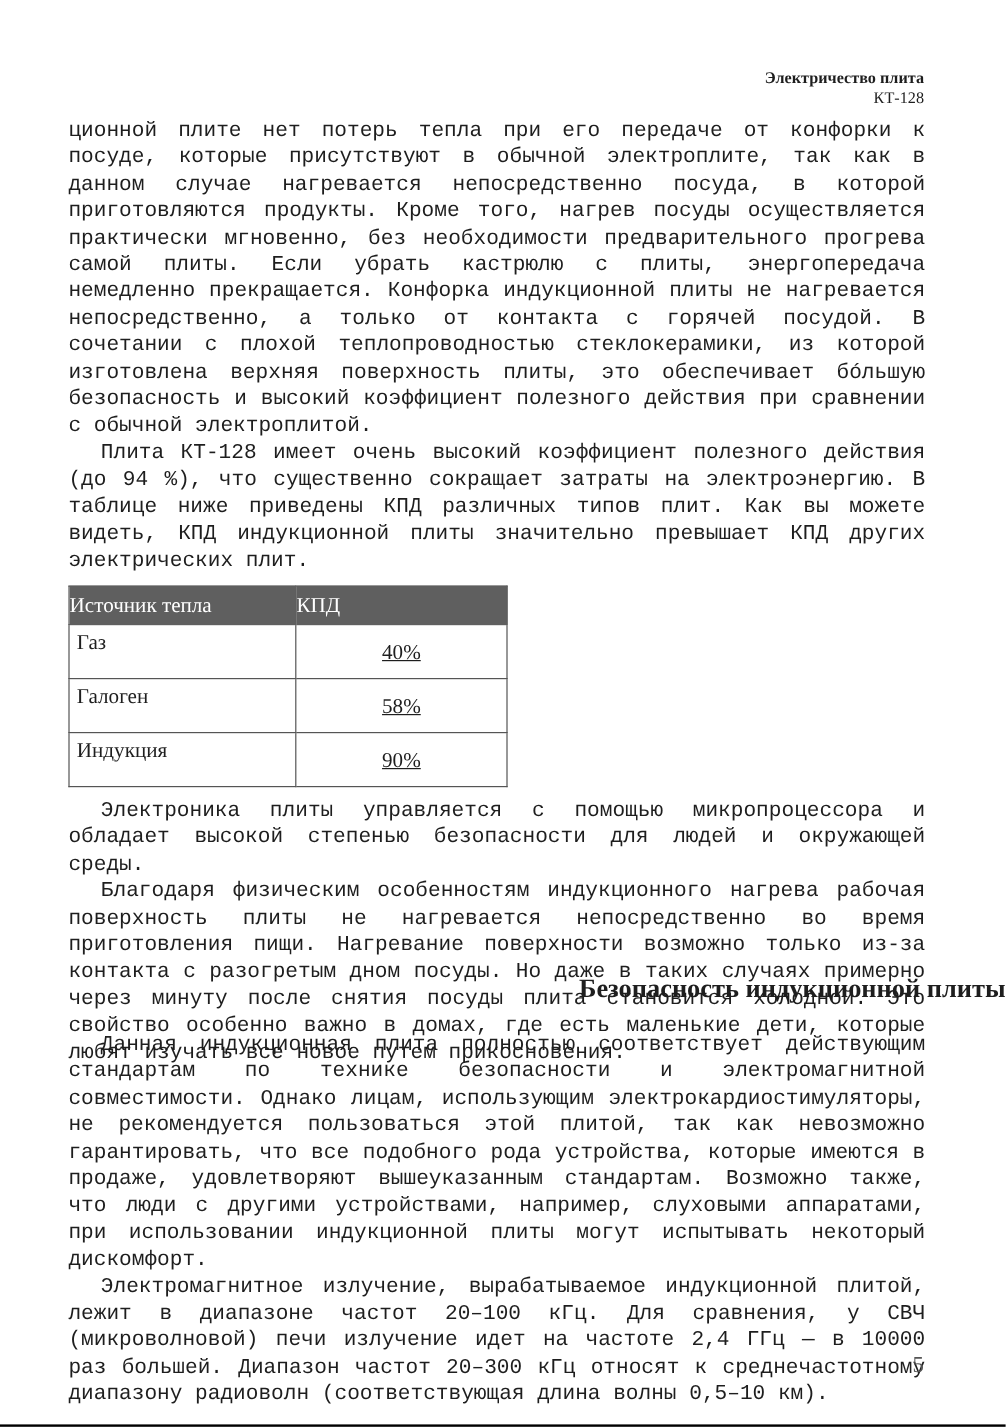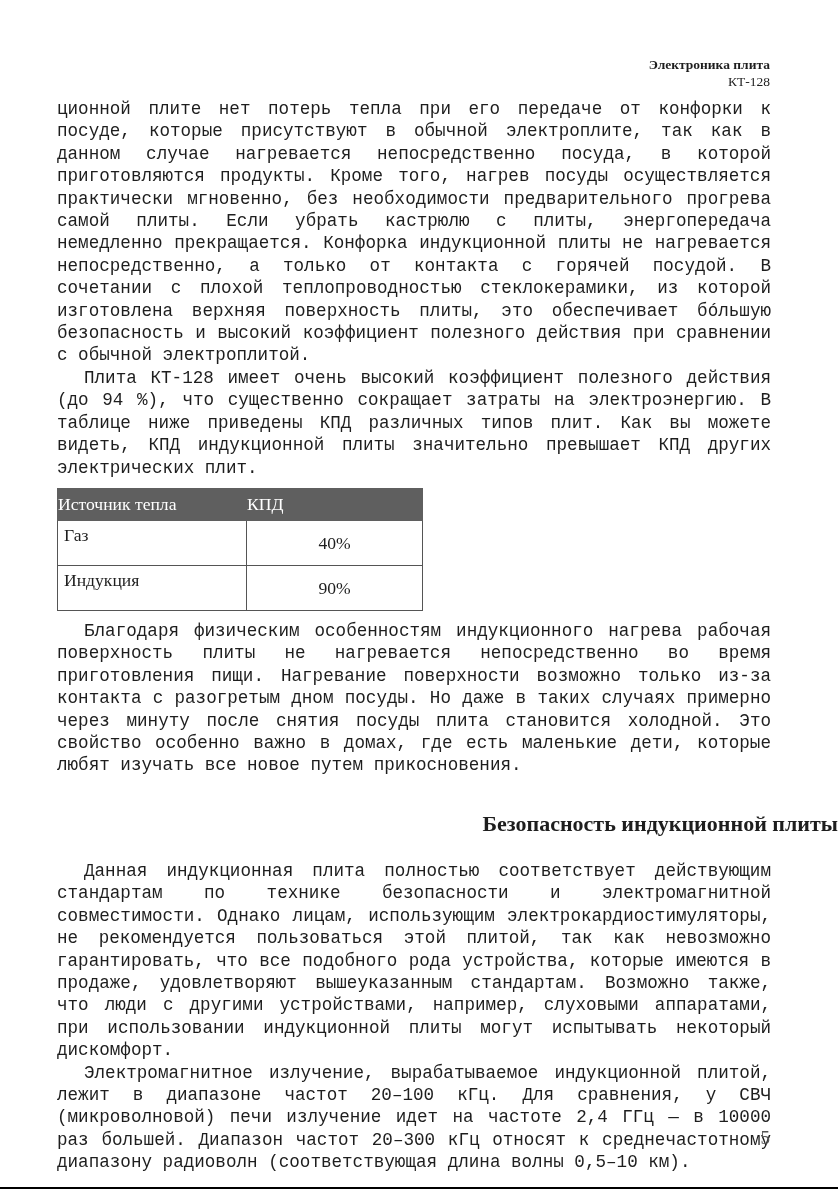--- a/index.html
+++ b/index.html
@@ -11,61 +11,66 @@
   .body-text { position: absolute; left: 57px; width: 714px; top: 98px;
                font-size: 17.6px; line-height: 22.4px; text-align: justify; }
   .body-text p { margin: 0; font-family: Liberation Mono, monospace; }
   .body-text p.indent { text-indent: 27px; }
   table.kpd { border-collapse: collapse; margin: 9px 0 9px 0; width: 366px;
               font-size: 17.6px; border-radius: 23px; }
   table.kpd th { background: #5f5f5f; color: #ffffff; font-weight: normal;
                  height: 31px; padding: 0; border: 1px solid #5f5f5f; }
   table.kpd td { height: 28px; padding: 0 0 16px 6px; border: 1px solid #555;
                  line-height: 28px; }
-  table.kpd td.val { text-align: center; padding: 0; }
+  table.kpd td.val { text-align: center; padding: 0; text-decoration: underline; }
   table.kpd th.c1, table.kpd td.c1 { width: 182px; }
   .section-title { position: absolute; left: 0; width: 838px; top: 811px;
                    text-align: right; font-size: 22px; font-weight: bold; }
   .body-text-2 { top: 860px; }
   .page-number { position: absolute; right: 68px; top: 1127px; font-size: 19px;
                  color: #555; }
   .bottom-rule { position: absolute; left: 0; right: 0; top: 1187px; height: 2px;
                  background: #000; }
 </style>
 </head>
 <body>
 
 <div class="running-head">
-  <div class="title">Электроника плита</div>
+  <div class="title">Электричество плита</div>
   <div>КТ-128</div>
 </div>
 
 <div class="body-text">
   <p>ционной плите нет потерь тепла при его передаче от конфорки к посуде, которые присутствуют в обычной электроплите, так как в данном случае нагревается непосредственно посуда, в которой приготовляются продукты. Кроме того, нагрев посуды осуществляется практически мгновенно, без необходимости предварительного прогрева самой плиты. Если убрать кастрюлю с плиты, энергопередача немедленно прекращается. Конфорка индукционной плиты не нагревается непосредственно, а только от контакта с горячей посудой. В сочетании с плохой теплопроводностью стеклокерамики, из которой изготовлена верхняя поверхность плиты, это обеспечивает бóльшую безопасность и высокий коэффициент полезного действия при сравнении с обычной электроплитой.</p>
   <p class="indent">Плита КТ-128 имеет очень высокий коэффициент полезного действия (до 94 %), что существенно сокращает затраты на электроэнергию. В таблице ниже приведены КПД различных типов плит. Как вы можете видеть, КПД индукционной плиты значительно превышает КПД других электрических плит.</p>
 
   <table class="kpd">
     <thead>
       <tr>
         <th class="c1">Источник тепла</th>
         <th>КПД</th>
       </tr>
     </thead>
     <tbody>
       <tr>
         <td class="c1">Газ</td>
         <td class="val">40%</td>
       </tr>
       <tr>
+        <td class="c1">Галоген</td>
+        <td class="val">58%</td>
+      </tr>
+      <tr>
         <td class="c1">Индукция</td>
         <td class="val">90%</td>
       </tr>
     </tbody>
   </table>
 
+  <p class="indent">Электроника плиты управляется с помощью микропроцессора и обладает высокой степенью безопасности для людей и окружающей среды.</p>
   <p class="indent">Благодаря физическим особенностям индукционного нагрева рабочая поверхность плиты не нагревается непосредственно во время приготовления пищи. Нагревание поверхности возможно только из-за контакта с разогретым дном посуды. Но даже в таких случаях примерно через минуту после снятия посуды плита становится холодной. Это свойство особенно важно в домах, где есть маленькие дети, которые любят изучать все новое путем прикосновения.</p>
 </div>
 
 <h2 class="section-title" style="margin:0;">Безопасность индукционной плиты</h2>
 
 <div class="body-text body-text-2">
   <p class="indent">Данная индукционная плита полностью соответствует действующим стандартам по технике безопасности и электромагнитной совместимости. Однако лицам, использующим электрокардиостимуляторы, не рекомендуется пользоваться этой плитой, так как невозможно гарантировать, что все подобного рода устройства, которые имеются в продаже, удовлетворяют вышеуказанным стандартам. Возможно также, что люди с другими устройствами, например, слуховыми аппаратами, при использовании индукционной плиты могут испытывать некоторый дискомфорт.</p>
   <p class="indent">Электромагнитное излучение, вырабатываемое индукционной плитой, лежит в диапазоне частот 20–100 кГц. Для сравнения, у СВЧ (микроволновой) печи излучение идет на частоте 2,4 ГГц — в 10000 раз большей. Диапазон частот 20–300 кГц относят к среднечастотному диапазону радиоволн (соответствующая длина волны 0,5–10 км).</p>
 </div>
 

